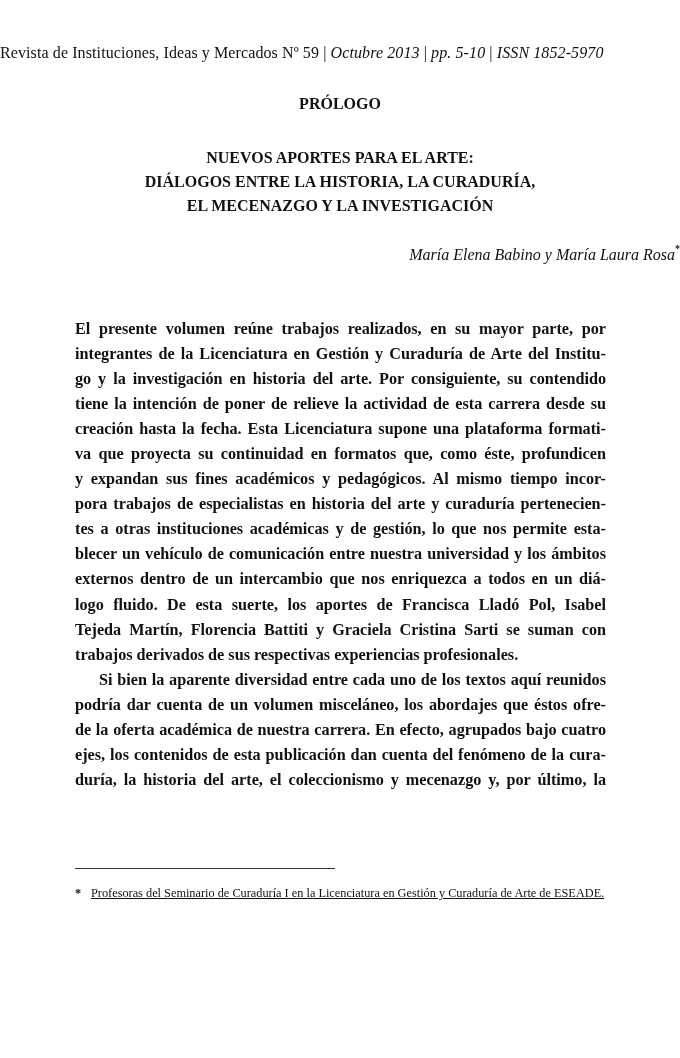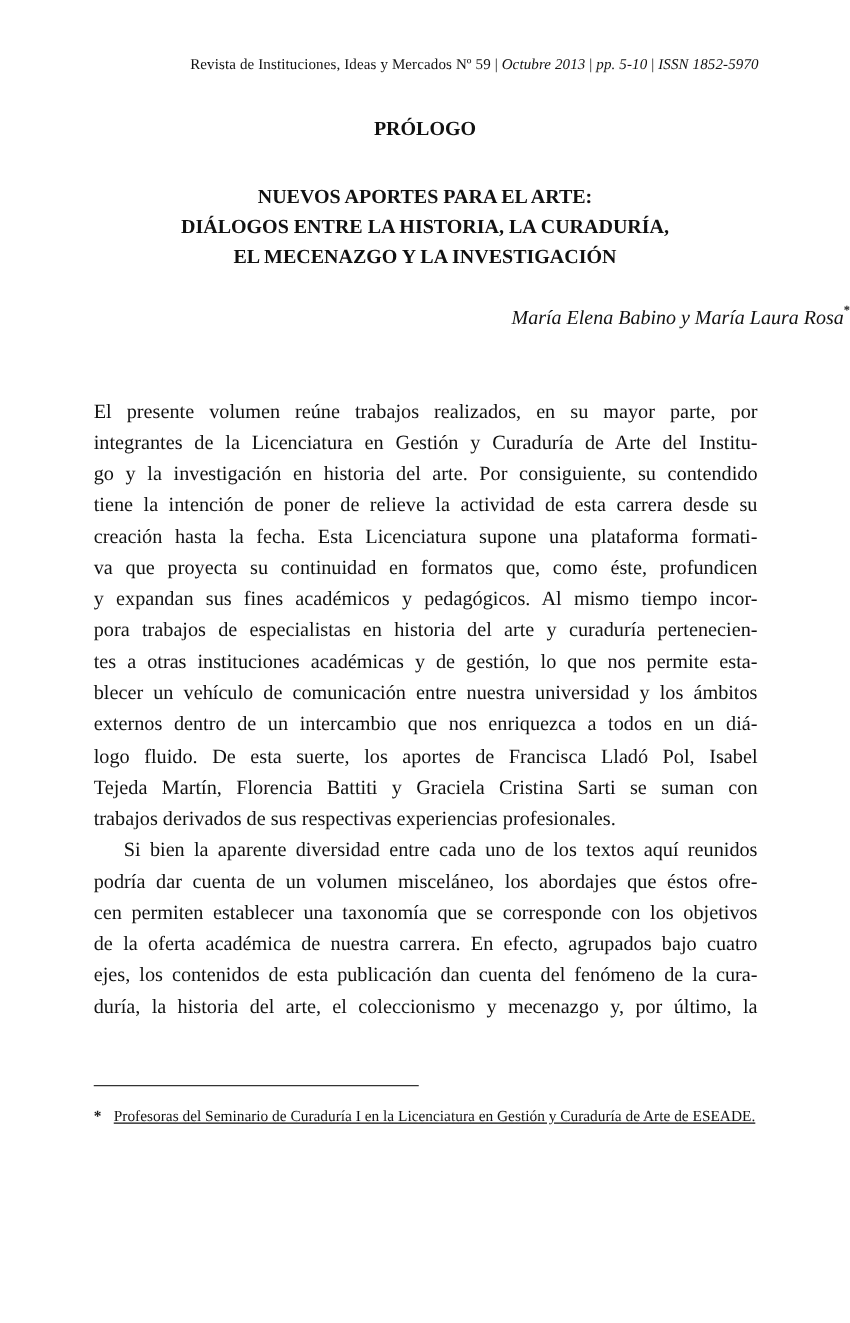--- a/index.html
+++ b/index.html
@@ -1,31 +1,31 @@
 <!DOCTYPE html>
 <html><head>
 <meta charset="utf-8">
 <style>
   html, body { margin: 0; padding: 0; background: #ffffff; }
   body { width: 680px; height: 1058px; position: relative; overflow: hidden;
          font-family: "Liberation Serif", "DejaVu Serif", serif; color: #111; }
-  .running-head { position: absolute; top: 44px; left: 0; width: 607px; text-align: right;
-                  font-size: 12px; letter-spacing: 0.1px; }
+  .running-head { position: absolute; top: 44px; left: 0; width: 607px; 
+                  font-size: 16px; letter-spacing: 0.1px; }
   .running-head .it { font-style: italic; }
   .section-label { position: absolute; top: 95px; left: 0; width: 680px; text-align: center;
                    font-weight: bold; font-size: 16px; }
   .title { position: absolute; top: 146px; left: 0; width: 680px; text-align: center;
            font-weight: bold; font-size: 16px; line-height: 24px; }
   .title div { white-space: nowrap; }
   .authors { position: absolute; top: 245px; left: 0; width: 680px; text-align: right;
              font-style: italic; font-size: 16px; }
   .authors sup { font-size: 10px; font-style: normal; font-weight: bold; position: relative; top: -2px; }
   .body { position: absolute; top: 317px; left: 75px; width: 531px; font-size: 16.2px; line-height: 25.05px; }
   .body .ln { display: block; text-align: justify; text-align-last: justify; white-space: nowrap;
-              height: 25.05px; }
+              height: 25.05px; font-weight: bold; }
   .body .ln.last { text-align-last: left; }
   .body .ln.indent { padding-left: 24px; }
   .fn-rule { position: absolute; top: 868px; left: 75px; width: 260px; height: 0;
              border-top: 1px solid #333; }
   .footnote { position: absolute; top: 884px; left: 75px; width: 540px; font-size: 12.3px; line-height: 18px; }
   .footnote .mark { position: absolute; left: 0; top: 0; font-weight: bold; }
   .footnote .text { padding-left: 16px; text-decoration: underline; }
 </style>
 </head>
 <body>
@@ -59,21 +59,20 @@
       <span class="ln">tes a otras instituciones académicas y de gestión, lo que nos permite esta-</span>
       <span class="ln">blecer un vehículo de comunicación entre nuestra universidad y los ámbitos</span>
       <span class="ln">externos dentro de un intercambio que nos enriquezca a todos en un diá-</span>
       <span class="ln">logo fluido. De esta suerte, los aportes de Francisca Lladó Pol, Isabel</span>
       <span class="ln">Tejeda Martín, Florencia Battiti y Graciela Cristina Sarti se suman con</span>
       <span class="ln last">trabajos derivados de sus respectivas experiencias profesionales.</span>
     </div>
     <div>
       <span class="ln indent">Si bien la aparente diversidad entre cada uno de los textos aquí reunidos</span>
       <span class="ln">podría dar cuenta de un volumen misceláneo, los abordajes que éstos ofre-</span>
-      <span class="ln">cen permiten establecer una taxonomía que se corresponde con los objetivos</span>
       <span class="ln">de la oferta académica de nuestra carrera. En efecto, agrupados bajo cuatro</span>
       <span class="ln">ejes, los contenidos de esta publicación dan cuenta del fenómeno de la cura-</span>
       <span class="ln">duría, la historia del arte, el coleccionismo y mecenazgo y, por último, la</span>
     </div>
   </div>
 
 <div class="fn-rule"></div>
 
 <div class="footnote">
   <span class="mark">*</span>

